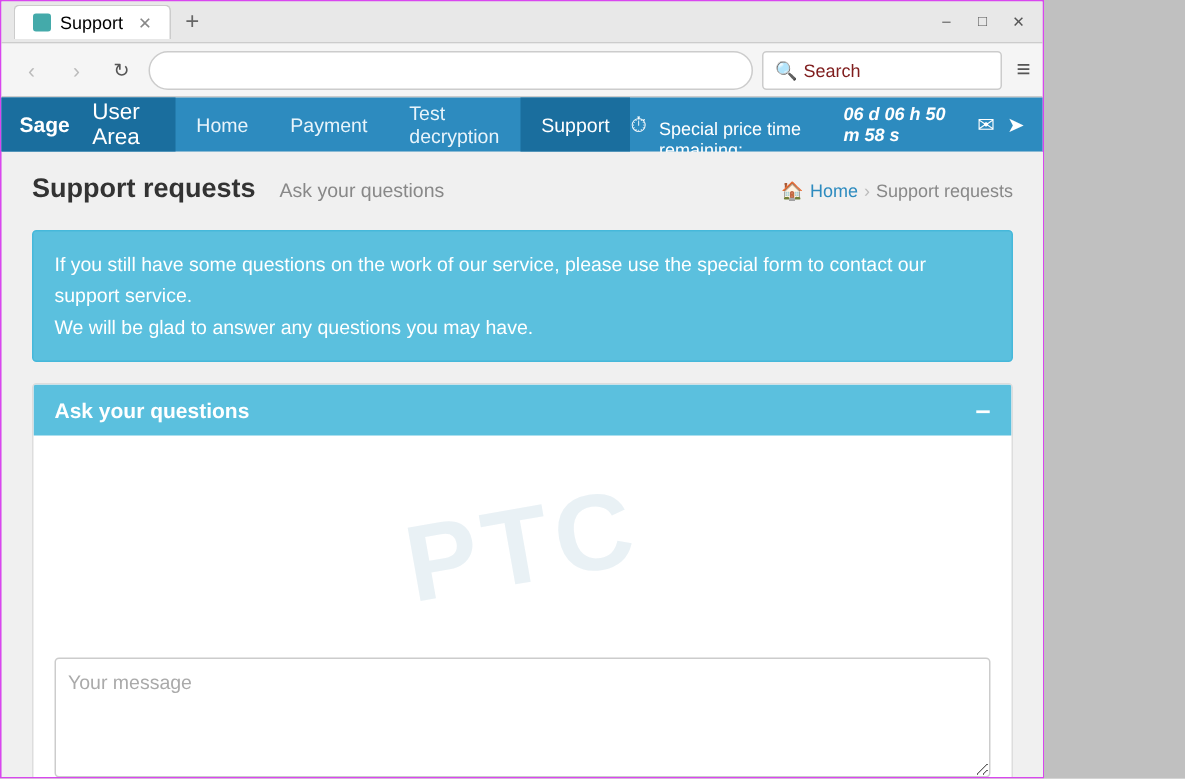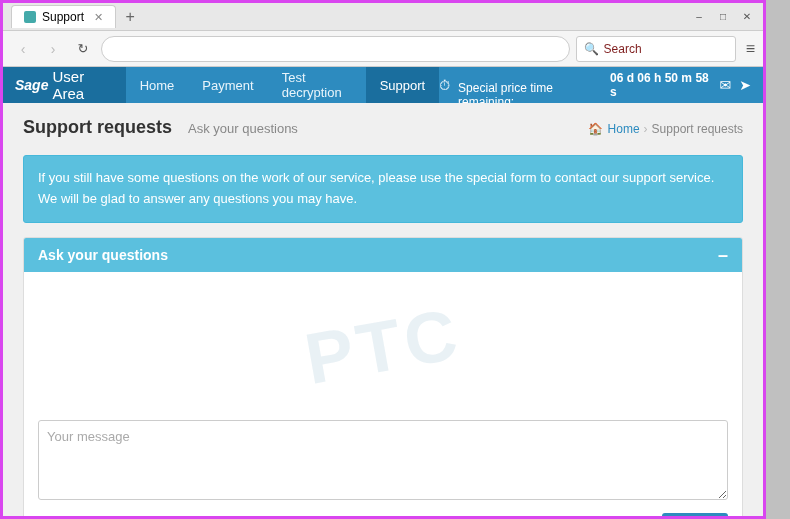--- a/index.html
+++ b/index.html
@@ -1,19 +1,19 @@
 <!DOCTYPE html>
 <html><head>
   <meta charset="utf-8">
   <style>
     * { margin: 0; padding: 0; box-sizing: border-box; }
     body { width: 790px; height: 519px; background: #c0c0c0; font-family: Arial, sans-serif; font-size: 13px; overflow: hidden; }
 
     
-    .browser-outer { width: 766px; height: 519px; background: #e8e8e8; border: 3px solid #d946ef; display: flex; flex-direction: column; }
+    .browser-outer { width: 696px; height: 519px; background: #e8e8e8; border: 1px solid #d946ef; display: flex; flex-direction: column; }
 
     
     .title-bar { height: 28px; background: #e8e8e8; display: flex; align-items: center; padding: 0 8px; border-bottom: 1px solid #ccc; }
     .title-bar-tab { background: #fff; border: 1px solid #ccc; border-bottom: none; border-radius: 4px 4px 0 0; padding: 4px 12px; font-size: 12px; display: flex; align-items: center; gap: 6px; margin-right: 4px; }
     .tab-favicon { width: 12px; height: 12px; background: #4aa; border-radius: 2px; display: inline-block; }
     .tab-close { color: #888; font-size: 11px; cursor: pointer; margin-left: 4px; }
     .new-tab-btn { width: 20px; height: 20px; display: flex; align-items: center; justify-content: center; color: #666; font-size: 16px; cursor: pointer; }
     .win-controls { margin-left: auto; display: flex; gap: 8px; align-items: center; }
     .win-btn { width: 16px; height: 16px; display: flex; align-items: center; justify-content: center; font-size: 10px; color: #555; cursor: pointer; }
 
@@ -22,28 +22,28 @@
     .nav-btn { width: 24px; height: 24px; border-radius: 50%; display: flex; align-items: center; justify-content: center; cursor: pointer; color: #555; font-size: 14px; }
     .nav-btn.disabled { color: #bbb; cursor: default; }
     .url-bar { flex: 1; height: 26px; border: 1px solid #ccc; border-radius: 13px; background: #fff; display: flex; align-items: center; padding: 0 10px; font-size: 12px; color: #333; }
     .refresh-btn { color: #555; font-size: 13px; cursor: pointer; }
     .search-box { width: 160px; height: 26px; border: 1px solid #ccc; border-radius: 3px; background: #fff; display: flex; align-items: center; padding: 0 8px; gap: 4px; font-size: 12px; color: #999; }
     .menu-btn { color: #555; font-size: 16px; cursor: pointer; margin-left: 4px; }
 
     
     .top-nav { height: 36px; background: #2d8bbf; display: flex; align-items: center; padding: 0 0; }
     .brand { background: #1a6e9e; padding: 0 12px; height: 100%; display: flex; align-items: center; font-size: 14px; color: #fff; font-weight: bold; gap: 2px; }
-    .brand-sage { font-style: italic; margin-right: 2px; }
+    .brand-sage { margin-right: 13px; }
     .nav-items { display: flex; align-items: center; height: 100%; }
     .nav-item { padding: 0 14px; height: 100%; display: flex; align-items: center; color: #e8f4fb; font-size: 13px; cursor: pointer; }
     .nav-item.active { background: #1a6e9e; color: #fff; }
     .timer-section { margin-left: auto; display: flex; align-items: center; gap: 8px; padding-right: 12px; color: #fff; font-size: 12px; }
     .timer-icon { font-size: 14px; }
     .timer-label { font-weight: normal; margin-top: 20px; }
-    .timer-value { font-weight: bold; }
+    .timer-value { font-weight: bold; font-style: italic; }
     .mail-icon, .forward-icon { color: #fff; font-size: 14px; cursor: pointer; }
 
     
     .page-content { flex: 1; background: #f0f0f0; overflow-y: auto; padding: 14px 20px; position: relative; }
 
     
     .page-header { display: flex; align-items: baseline; justify-content: space-between; margin-bottom: 12px; }
     .page-title { font-size: 18px; font-weight: bold; color: #333; margin-right: 8px; }
     .page-subtitle { font-size: 13px; color: #888; }
     .breadcrumb { font-size: 12px; color: #888; display: flex; align-items: center; gap: 4px; }

